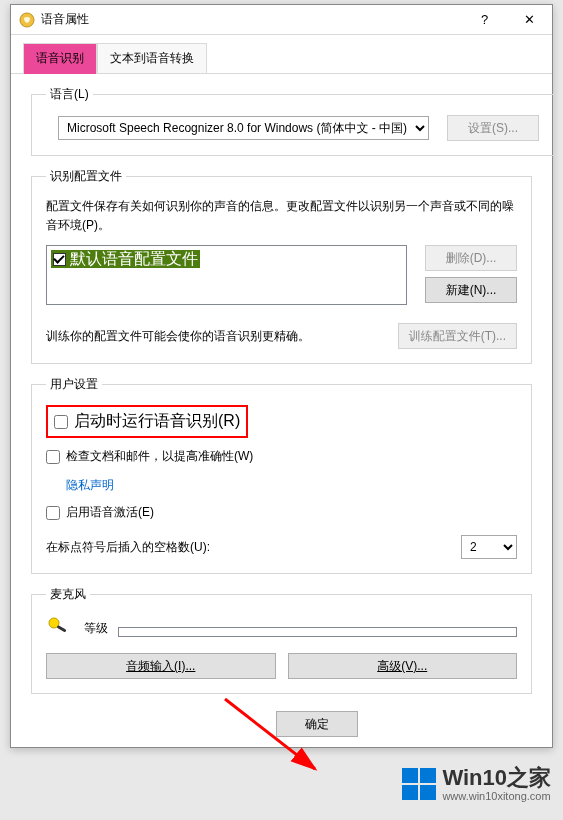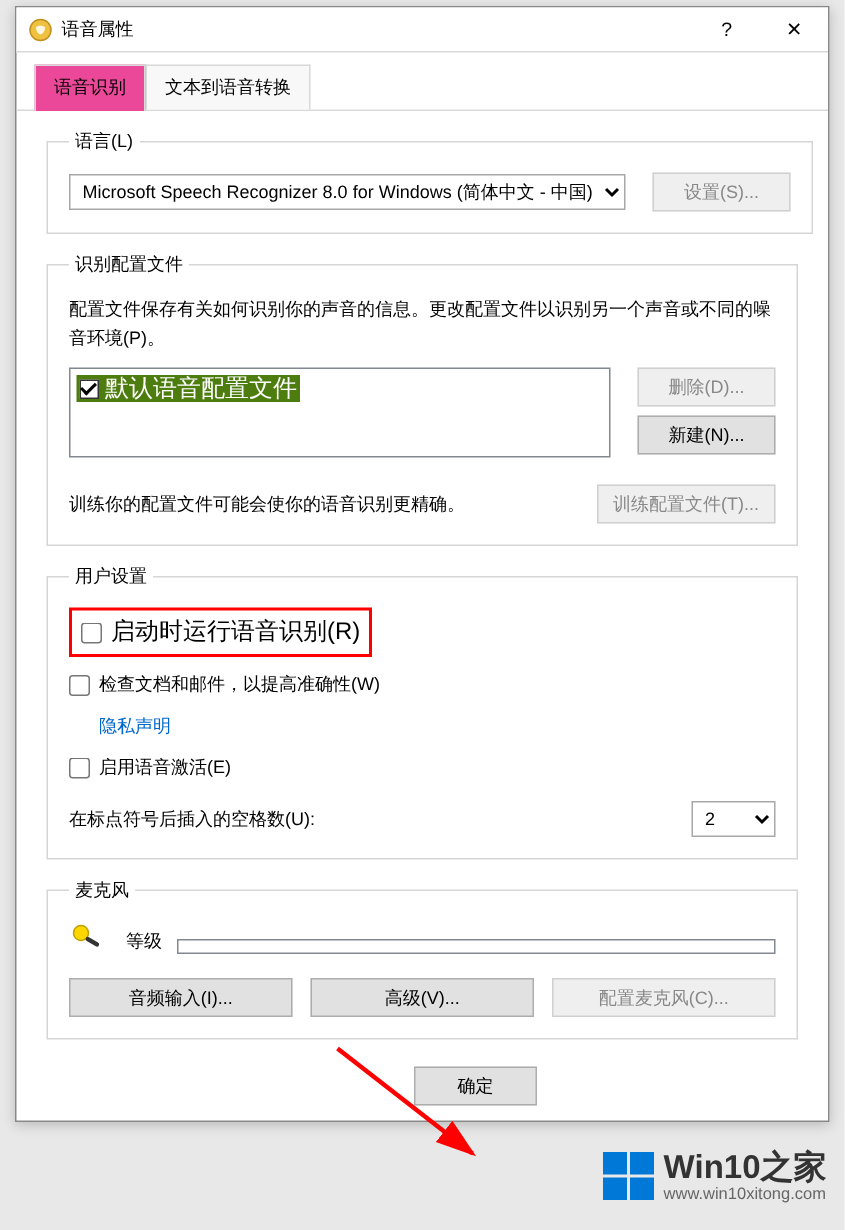--- a/index.html
+++ b/index.html
@@ -12,21 +12,21 @@
 .titlebar-btn { width: 45px; height: 29px; display: flex; align-items: center; justify-content: center; font-size: 13px; color: #000; }
 .tabs { display: flex; padding: 8px 12px 0 12px; border-bottom: 1px solid #d9d9d9; }
 .tab { font-size: 12px; padding: 6px 12px; border: 1px solid #d9d9d9; border-bottom: none; background: #fff; margin-right: 0; position: relative; }
 .tab.active { background: #ec4899; z-index: 2; margin-bottom: -1px; }
 .tab.inactive { background: #f8f8f8; }
 .content { padding: 12px 20px 8px 20px; }
 fieldset { border: 1px solid #d6d6d6; margin: 0 0 12px 0; padding: 12px 14px 14px 14px; position: relative; }
 legend { font-size: 12px; color: #000; padding: 0 4px; }
 .lang-row { display: flex; gap: 18px; align-items: center; }
 select { font-size: 12px; height: 24px; padding: 1px 4px; border: 1px solid #a8a8a8; background: #fff; }
-select.lang { flex: 1; min-width: 0; }
+select.lang { flex: 1; min-width: 0; margin-left: 12px; }
 .btn { font-size: 12px; height: 26px; padding: 0 10px; border: 1px solid #adadad; background: #e1e1e1; min-width: 92px; text-align: center; }
 .btn.disabled { color: #888; background: #efefef; border-color: #d0d0d0; }
 .desc { font-size: 12px; color: #000; line-height: 1.6; margin-bottom: 10px; }
 .profile-row { display: flex; gap: 18px; margin-bottom: 6px; }
 .profile-box { flex: 1; border: 1px solid #828790; height: 60px; padding: 4px; background: #fff; }
 .profile-item { display: flex; align-items: center; gap: 4px; height: 18px; }
 .profile-item.sel { background: #4d7c0f; color: #fff; padding: 0 2px; width: fit-content; }
 .profile-btns { display: flex; flex-direction: column; gap: 6px; }
 .train-row { display: flex; align-items: center; margin-top: 18px; }
 .train-row .desc { flex: 1; margin: 0; }
@@ -34,21 +34,21 @@
 input[type=checkbox] { width: 14px; height: 14px; margin: 0; }
 .highlight { border: 2px solid #ff0000; padding: 4px 6px; display: inline-flex; align-items: center; gap: 6px; }
 .link { color: #0066cc; font-size: 12px; margin-left: 20px; display: inline-block; margin-bottom: 10px; }
 .spaces-row { display: flex; align-items: center; justify-content: space-between; font-size: 12px; margin-top: 14px; }
 .spaces-row select { width: 56px; }
 .mic-row { display: flex; align-items: flex-end; gap: 10px; margin-bottom: 16px; }
 .mic-icon { width: 28px; height: 22px; }
 .level-label { font-size: 12px; }
 .level-bar { flex: 1; height: 10px; border: 1px solid #828790; background: #fff; padding: 1px; }
 .level-fill { width: 0%; height: 100%; background: #3fc738; }
-.mic-btns { display: flex; gap: 12px; }
+.mic-btns { display: flex; gap: 12px; text-decoration: underline; }
 .mic-btns .btn { flex: 1; }
 .bottom-btns { position: absolute; bottom: 10px; right: 14px; display: flex; gap: 8px; }
 .bottom-btns .btn { min-width: 82px; }
 .arrow-svg { position: absolute; left: 220px; top: 694px; pointer-events: none; z-index: 5; }
 .watermark { position: absolute; right: 12px; bottom: 16px; display: flex; align-items: center; gap: 2px; z-index: 10; }
 .wm-text { display: flex; flex-direction: column; line-height: 1.1; }
 .wm-main { font-size: 22px; font-weight: bold; color: #333; }
 .wm-sub { font-size: 11px; color: #666; }
 .cb { width: 13px; height: 13px; border: 1px solid #333; display: inline-block; position: relative; background: #fff; }
 .cb.checked::after { content: ''; position: absolute; left: 2px; top: -1px; width: 4px; height: 8px; border: solid #000; border-width: 0 2px 2px 0; transform: rotate(45deg); }
@@ -140,21 +140,20 @@
           <rect x="12" y="10" width="10" height="3" rx="1.5" fill="#333" transform="rotate(30 12 10)"></rect>
         </svg>
         <span class="level-label">等级</span>
         <div class="level-bar">
           <div class="level-fill"></div>
         </div>
       </div>
       <div class="mic-btns">
         <button class="btn">音频输入(I)...</button>
         <button class="btn">高级(V)...</button>
-        <button class="btn disabled">配置麦克风(C)...</button>
       </div>
     </fieldset>
   </div>
 
   <div class="bottom-btns">
     <button class="btn">确定</button>
     <button class="btn" style="visibility:hidden">取消</button>
     <button class="btn" style="visibility:hidden">应用(A)</button>
   </div>
 </div>

